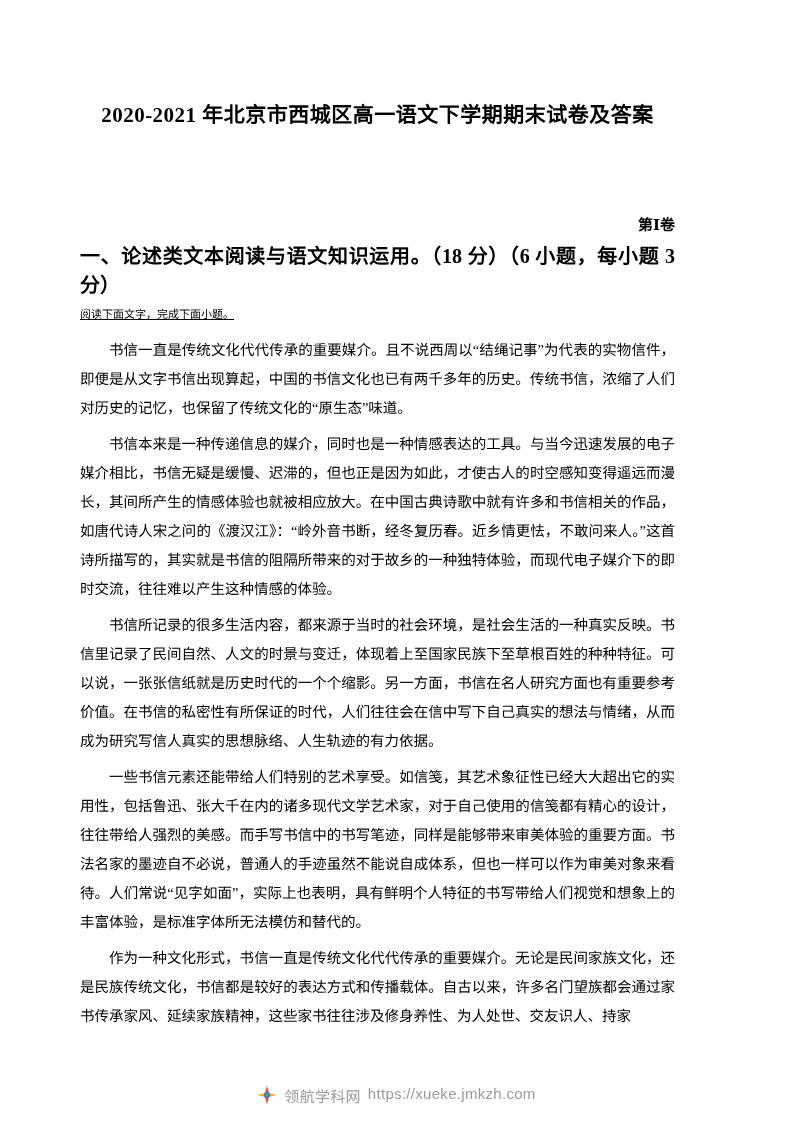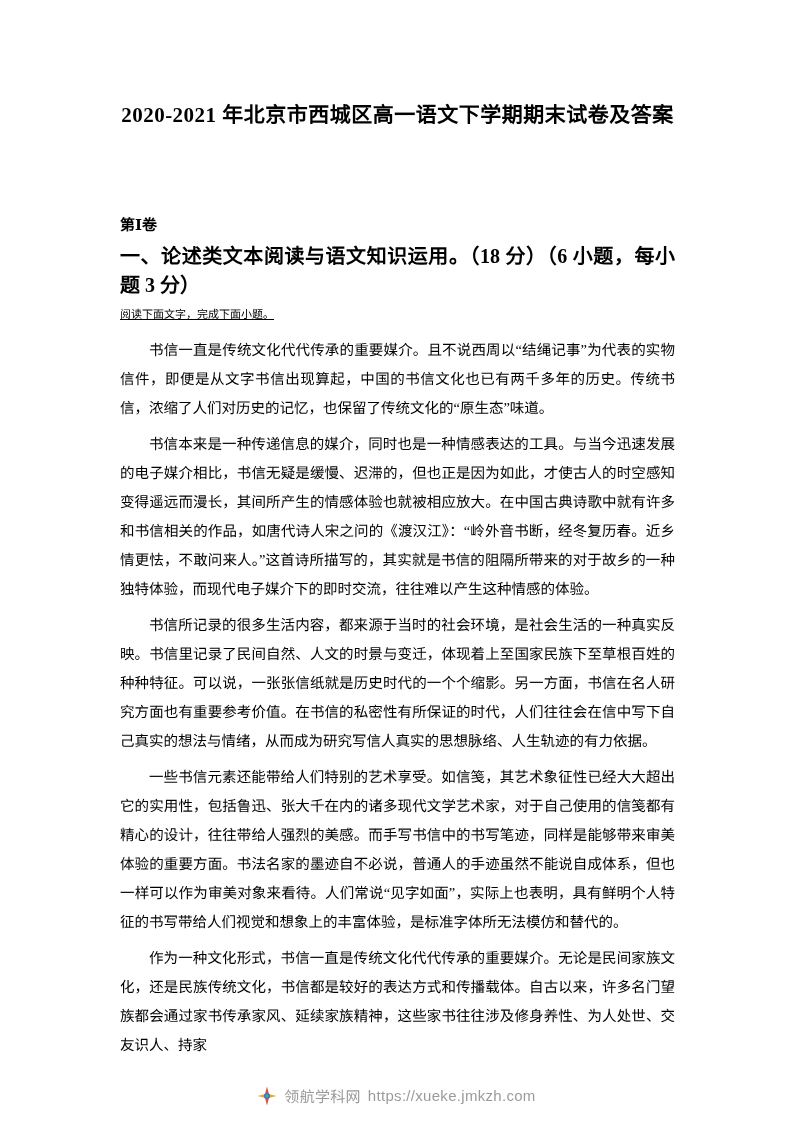--- a/index.html
+++ b/index.html
@@ -6,37 +6,37 @@
   html, body { background: #ffffff; }
   body { display: flex; justify-content: center; }
 
   .page {
     position: relative;
     width: 793px;
     height: 1122px;
     background: #ffffff;
     color: #000000;
     font-family: "Liberation Serif", "DejaVu Serif", serif;
-    padding: 100px 118px 0 120px;
+    padding: 100px 118px 0 80px;
     overflow: hidden;
   }
 
   .doc-title {
     font-size: 21px;
     font-weight: bold;
     text-align: center;
     line-height: 30px;
     letter-spacing: 0.5px;
     margin-bottom: 81px;
   }
 
   .volume-heading {
     font-size: 15px;
     font-weight: bold;
-    text-align: left;
+    text-align: right;
     line-height: 29px;
   }
 
   .part-heading {
     font-size: 20px;
     font-weight: bold;
     line-height: 29px;
     margin-top: 2px;
     text-align: justify;
   }
@@ -55,21 +55,21 @@
     text-indent: 2em;
     margin-top: 7px;
   }
 
   .footer {
     position: absolute;
     left: 0;
     right: 0;
     bottom: 16px;
     display: flex;
-    align-items: center;
+    align-items: flex-start;
     justify-content: center;
     gap: 7px;
     color: #9b9b9b;
     font-size: 15px;
     font-family: "Liberation Sans", "DejaVu Sans", sans-serif;
     letter-spacing: 0.3px;
   }
 
   .footer .logo {
     display: inline-flex;

